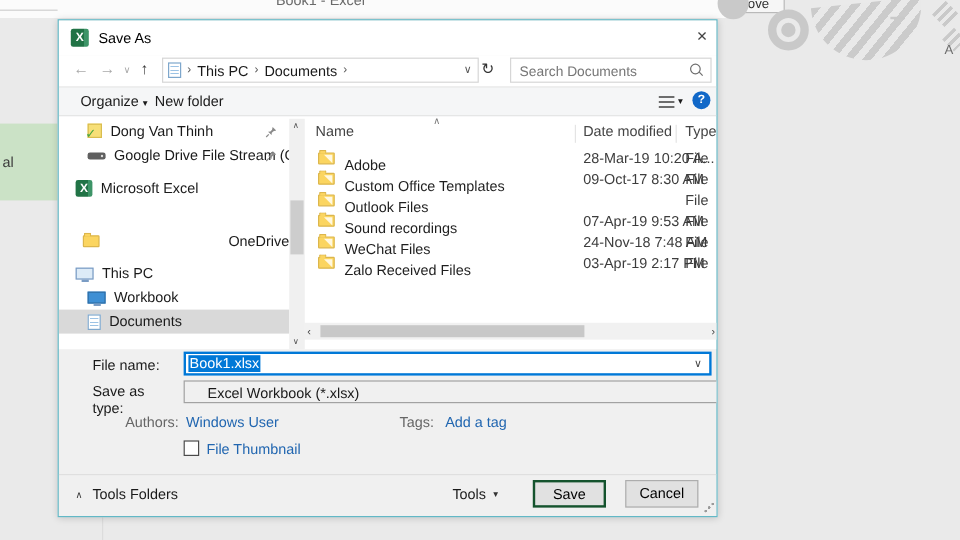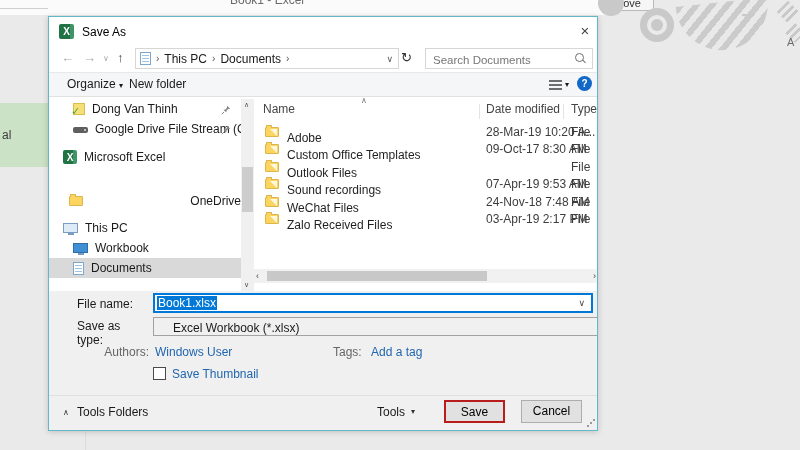--- a/index.html
+++ b/index.html
@@ -122,21 +122,21 @@
   .chk{left:104px;top:350px;width:13px;height:13px;background:#fff;border:1px solid #4a4a4a;box-sizing:border-box;}
   .chk-label{left:123px;top:350px;color:#2166b0;}
 
   
   .footer{left:0;top:378px;width:100%;height:37px;background:#f0f0f0;border-top:1px solid #dfdfdf;box-sizing:border-box;}
   .hf-caret{left:14px;top:391px;font-size:8px;color:#333;}
   .hf-text{left:28px;top:388px;}
   .tools-lbl{left:328px;top:388px;}
   .tools-caret{left:362px;top:390px;font-size:8px;color:#333;}
   .btn{position:absolute;width:61px;height:23px;background:#e1e1e1;text-align:center;line-height:21px;color:#000;box-sizing:border-box;}
-  .btn-save{left:395px;top:383px;border:2px solid #b91c1c;}
+  .btn-save{left:395px;top:383px;border:2px solid #14532d;}
   .btn-cancel{left:472px;top:383px;border:1px solid #adadad;}
   .grip{left:538px;top:402px;width:8px;height:8px;
         background:radial-gradient(circle at 1px 7px,#9a9a9a 1px,transparent 1.3px),
                    radial-gradient(circle at 4px 4px,#9a9a9a 1px,transparent 1.3px),
                    radial-gradient(circle at 7px 1px,#9a9a9a 1px,transparent 1.3px);}
 </style>
 </head>
 <body>
 
 <div id="stage">
@@ -305,21 +305,21 @@
       <span>Excel Workbook (*.xlsx)</span>
       <span class="combo-chev" style="top:2px">∨</span>
     </div>
 
     <span class="abs meta-label lab-authors">Authors:</span>
     <span class="abs link val-authors">Windows User</span>
     <span class="abs meta-label lab-tags">Tags:</span>
     <span class="abs link val-tags">Add a tag</span>
 
     <span class="abs chk"></span>
-    <span class="abs chk-label">Save Thumbnail</span>
+    <span class="abs chk-label">File Thumbnail</span>
 
     <div class="abs footer"></div>
     <span class="abs hf-caret">∧</span>
     <span class="abs hf-text">Tools Folders</span>
     <span class="abs tools-lbl">Tools</span>
     <span class="abs tools-caret">▾</span>
     <div class="btn btn-save">Save</div>
     <div class="btn btn-cancel">Cancel</div>
     <div class="abs grip"></div>
   </div>

